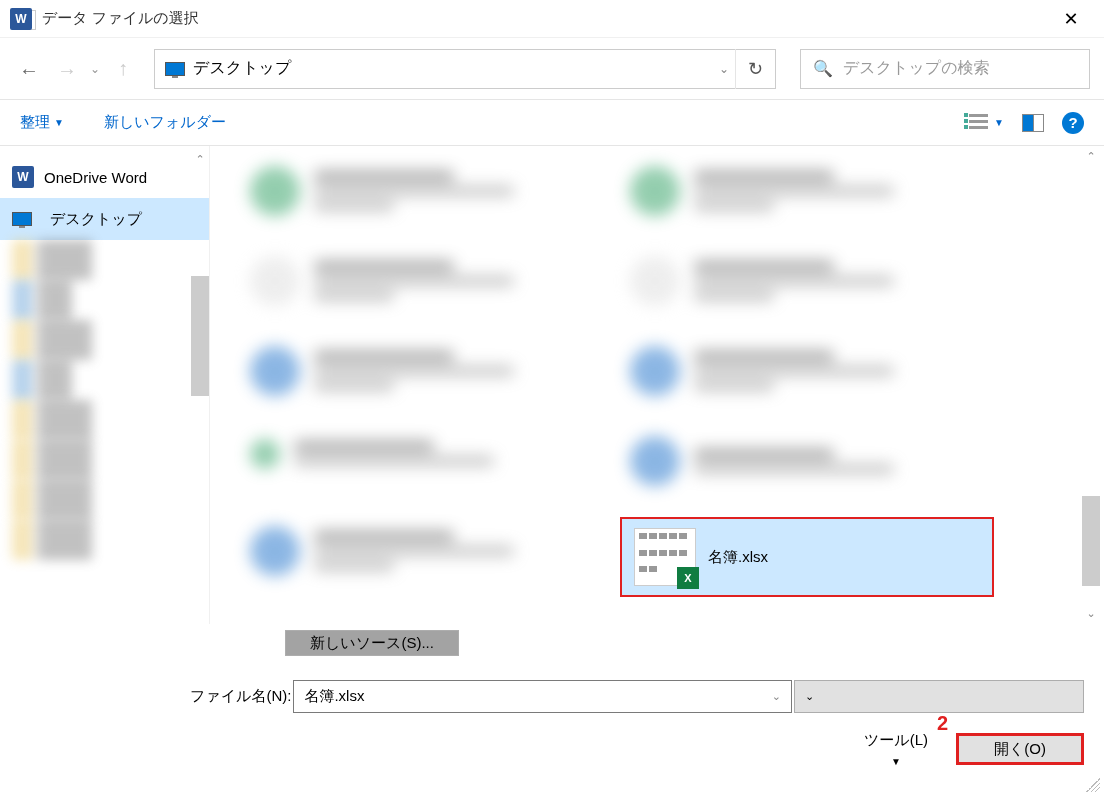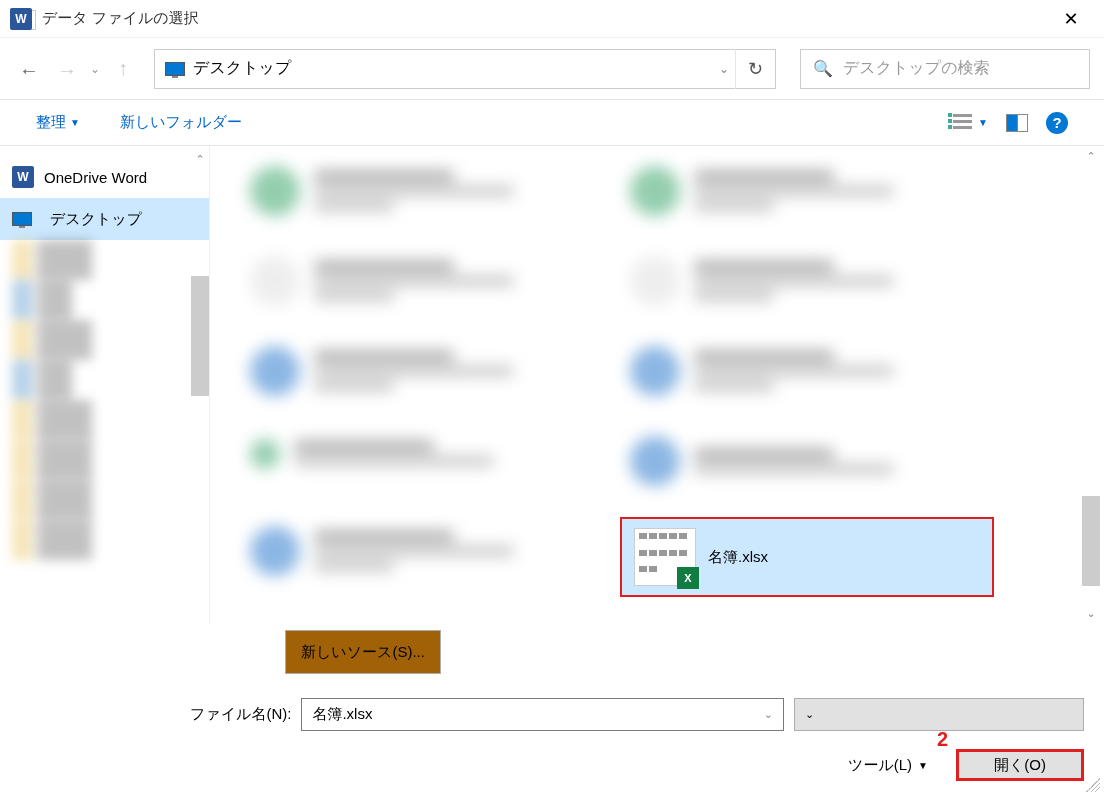--- a/index.html
+++ b/index.html
@@ -19,21 +19,21 @@
 .address-bar { flex: 1; height: 40px; border: 1px solid #ccc; display: flex; align-items: center; padding: 0 10px; margin: 0 8px; }
 .monitor-icon { width: 20px; height: 14px; background: #0078d4; border: 1px solid #555; margin-right: 8px; position: relative; }
 .monitor-icon::after { content:""; position:absolute; bottom:-3px; left:6px; width:6px; height:2px; background:#888;}
 .address-text { flex:1; font-size: 16px; }
 .address-drop { color:#888; font-size:12px; padding: 0 6px;}
 .refresh-btn { width: 40px; height: 40px; border-left: 1px solid #e5e5e5; display:flex; align-items:center; justify-content:center; font-size:18px; color:#555; margin-right:-10px;}
 .search-bar { width: 290px; height: 40px; border: 1px solid #ccc; display:flex; align-items:center; padding: 0 12px; margin-left: 8px; gap:10px;}
 .search-icon { color:#888; font-size:16px;}
 .search-text { color:#999; font-size:16px; }
 
-.toolbar { height: 46px; display:flex; align-items:center; padding: 0 36px; border-bottom: 1px solid #e5e5e5; }
+.toolbar { height: 46px; display:flex; align-items:center; padding: 0 20px; border-bottom: 1px solid #e5e5e5; }
 .tb-item { font-size:15px; color:#0066cc; cursor:pointer; display:flex; align-items:center; gap:4px; margin-right: 40px;}
 .tb-item .caret { font-size:10px; color:#0066cc;}
 .tb-right { margin-left:auto; display:flex; align-items:center; gap: 18px;}
 .view-icon { width:24px; height:20px; display:flex; flex-direction:column; gap:2px; cursor:pointer;}
 .view-icon .row { height:4px; display:flex; gap:1px;}
 .view-icon .sq { width:4px; height:4px; background:#4a9; }
 .view-icon .ln { flex:1; height:3px; background:#999; margin-top:1px;}
 .view-caret { font-size:10px; color:#0066cc;}
 .preview-icon { width:22px; height:18px; border:1px solid #888; position:relative; cursor:pointer;}
 .preview-icon::before { content:""; position:absolute; left:50%; top:0; bottom:0; width:1px; background:#888;}
@@ -72,28 +72,28 @@
 .file-name { color:#000;}
 .file-type { color:#666; font-size:14px;}
 .file-size { color:#888; font-size:14px;}
 .annotation { position:absolute; color:#e02020; font-weight:bold; font-size:20px;}
 .ann1 { left:620px; top:368px;}
 .content-scroll-top { position:absolute; right:4px; top:4px; width:18px; font-size:11px; color:#888; text-align:center;}
 .content-scroll-thumb { position:absolute; right:4px; top:350px; width:18px; height:90px; background:#ccc;}
 .content-scroll-bot { position:absolute; right:4px; bottom:4px; width:18px; font-size:11px; color:#888; text-align:center;}
 
 .bottom { padding: 6px 20px 12px; }
-.new-source-btn { margin-left: 265px; height:44px; padding: 0 15px; border:1px solid #adadad; background:#a16207; font-size:15px; cursor:pointer;}
-.filename-row { display:flex; align-items:center; margin-top: 24px; gap: 10px;}
+.new-source-btn { margin-left: 265px; height:26px; padding: 0 24px; border:1px solid #adadad; background:#a3a3a3; font-size:15px; cursor:pointer;}
+.filename-row { display:flex; align-items:center; margin-top: 24px; gap: 2px;}
 .filename-label { margin-left: 170px; font-size:15px;}
 .filename-input { flex:1; max-width:500px; height:33px; border:1px solid #7a7a7a; padding:0 10px; font-size:15px; display:flex; align-items:center; justify-content:space-between;}
 .filename-drop { color:#888; font-size:11px;}
 .filetype-select { width:290px; height:33px; border:1px solid #adadad; background:#e1e1e1; padding:0 10px; font-size:14px; display:flex; align-items:center; justify-content:space-between; cursor:pointer;}
 .action-row { display:flex; align-items:center; justify-content:flex-end; margin-top: 18px; gap: 12px;}
-.tools-btn { font-size:15px; margin-right: 16px; display:flex; align-items:center; gap:6px; cursor:pointer;}
+.tools-btn { font-size:15px; margin-right: 16px; display:flex; align-items:center; gap:6px; cursor:pointer;flex-direction:column;}
 .open-btn { width:128px; height:32px; border:3px solid #e02020; background:#e1e1e1; font-size:15px; cursor:pointer; position:relative;}
 .ann2 { position:absolute; left:-22px; top:-24px; color:#e02020; font-weight:bold; font-size:20px;}
 .cancel-btn { width:128px; height:32px; border:1px solid #adadad; background:#e1e1e1; font-size:15px; cursor:pointer;}
 .resize-grip { position:absolute; right:4px; bottom:4px; width:14px; height:14px; background: linear-gradient(135deg, transparent 50%, #bbb 50%, #bbb 55%, transparent 55%, transparent 65%, #bbb 65%, #bbb 70%, transparent 70%, transparent 80%, #bbb 80%, #bbb 85%, transparent 85%);}
 </style>
 </head>
 <body>
 
 <div class="titlebar">
   <div class="word-icon">W</div>

